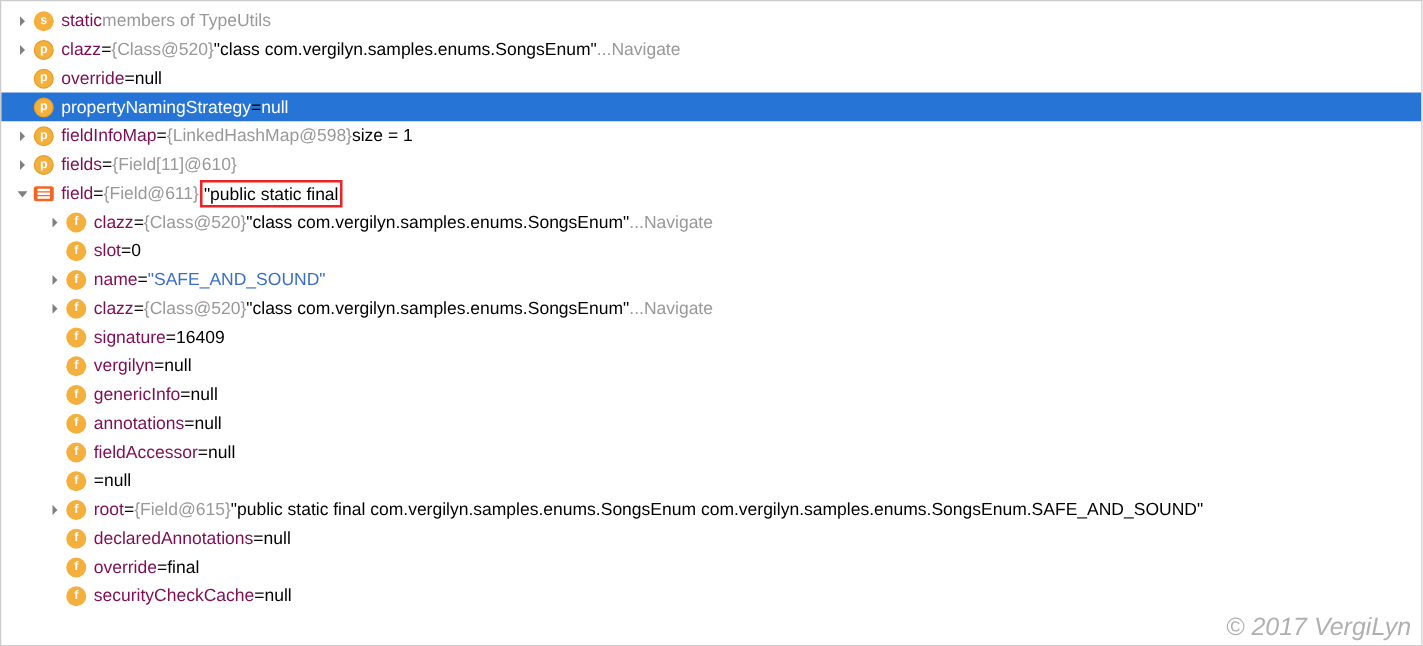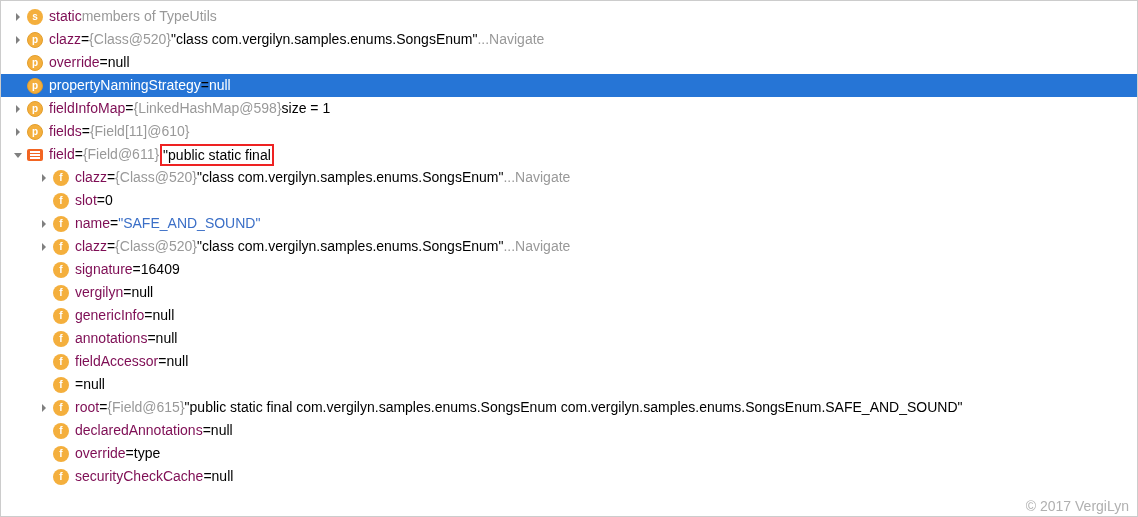--- a/index.html
+++ b/index.html
@@ -63,21 +63,22 @@
   .row.selected .name, .row.selected .gray, .row.selected .value, .row.selected .link { color: #fff; }
   .gray { color: #999; }
   .value { color: #000; }
   .black { color: #000; }
   .link { color: #3b6fc7; cursor: pointer; }
   .boxed { border: 2px solid #e22; padding: 0 1px; margin: 0 1px; display:inline-block; line-height:18px; }
   .footer {
     position: absolute;
     right: 8px; bottom: 2px;
     color: #b0b0b0;
-    font-size: 14px;
+    font-style: italic;
+    font-size: 20px;
   }
 </style>
 </head>
 <body>
 
 <div class="tree">
     <div class="row">
       <span class="indent" style="width:10px"></span>
       <span class="arrow ">
         <svg viewBox="0 0 8 8">
@@ -276,21 +277,21 @@
       <span class="name">declaredAnnotations</span>
       <span class="black"> = </span>
       <span class="value">null</span>
     </div>
     <div class="row">
       <span class="indent" style="width:36px"></span>
       <span class="arrow none"></span>
       <span class="badge badge-f">f</span>
       <span class="name">override</span>
       <span class="black"> = </span>
-      <span class="value">type</span>
+      <span class="value">final</span>
     </div>
     <div class="row">
       <span class="indent" style="width:36px"></span>
       <span class="arrow none"></span>
       <span class="badge badge-f">f</span>
       <span class="name">securityCheckCache</span>
       <span class="black"> = </span>
       <span class="value">null</span>
     </div>
   </div>

